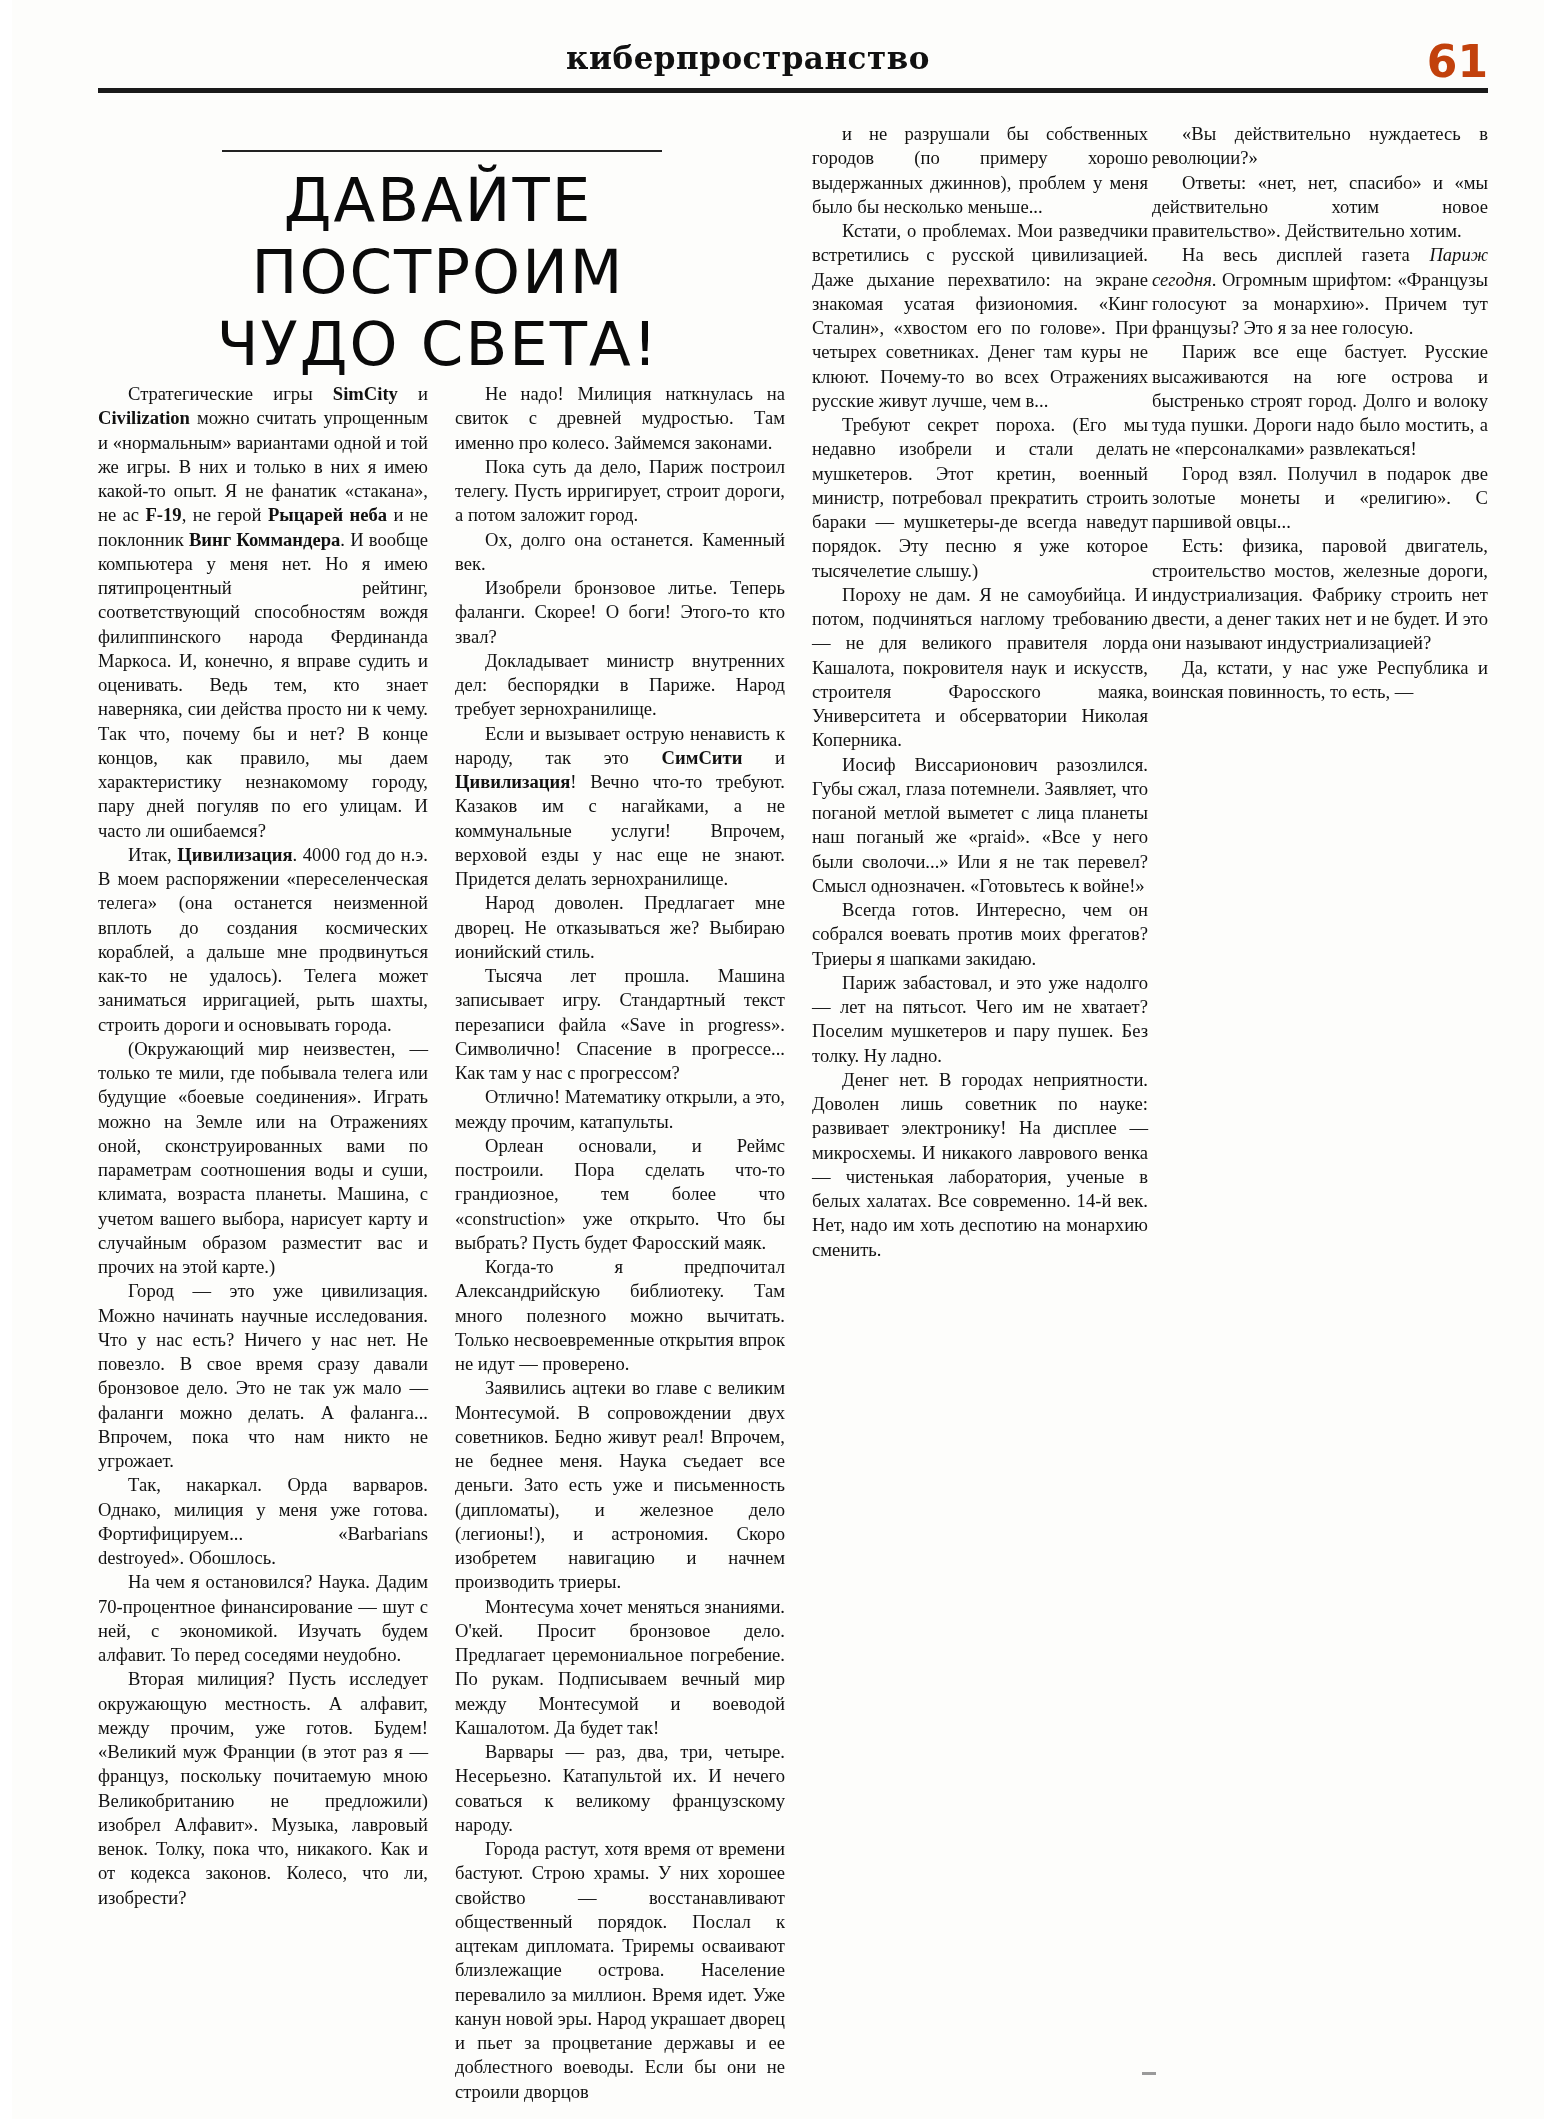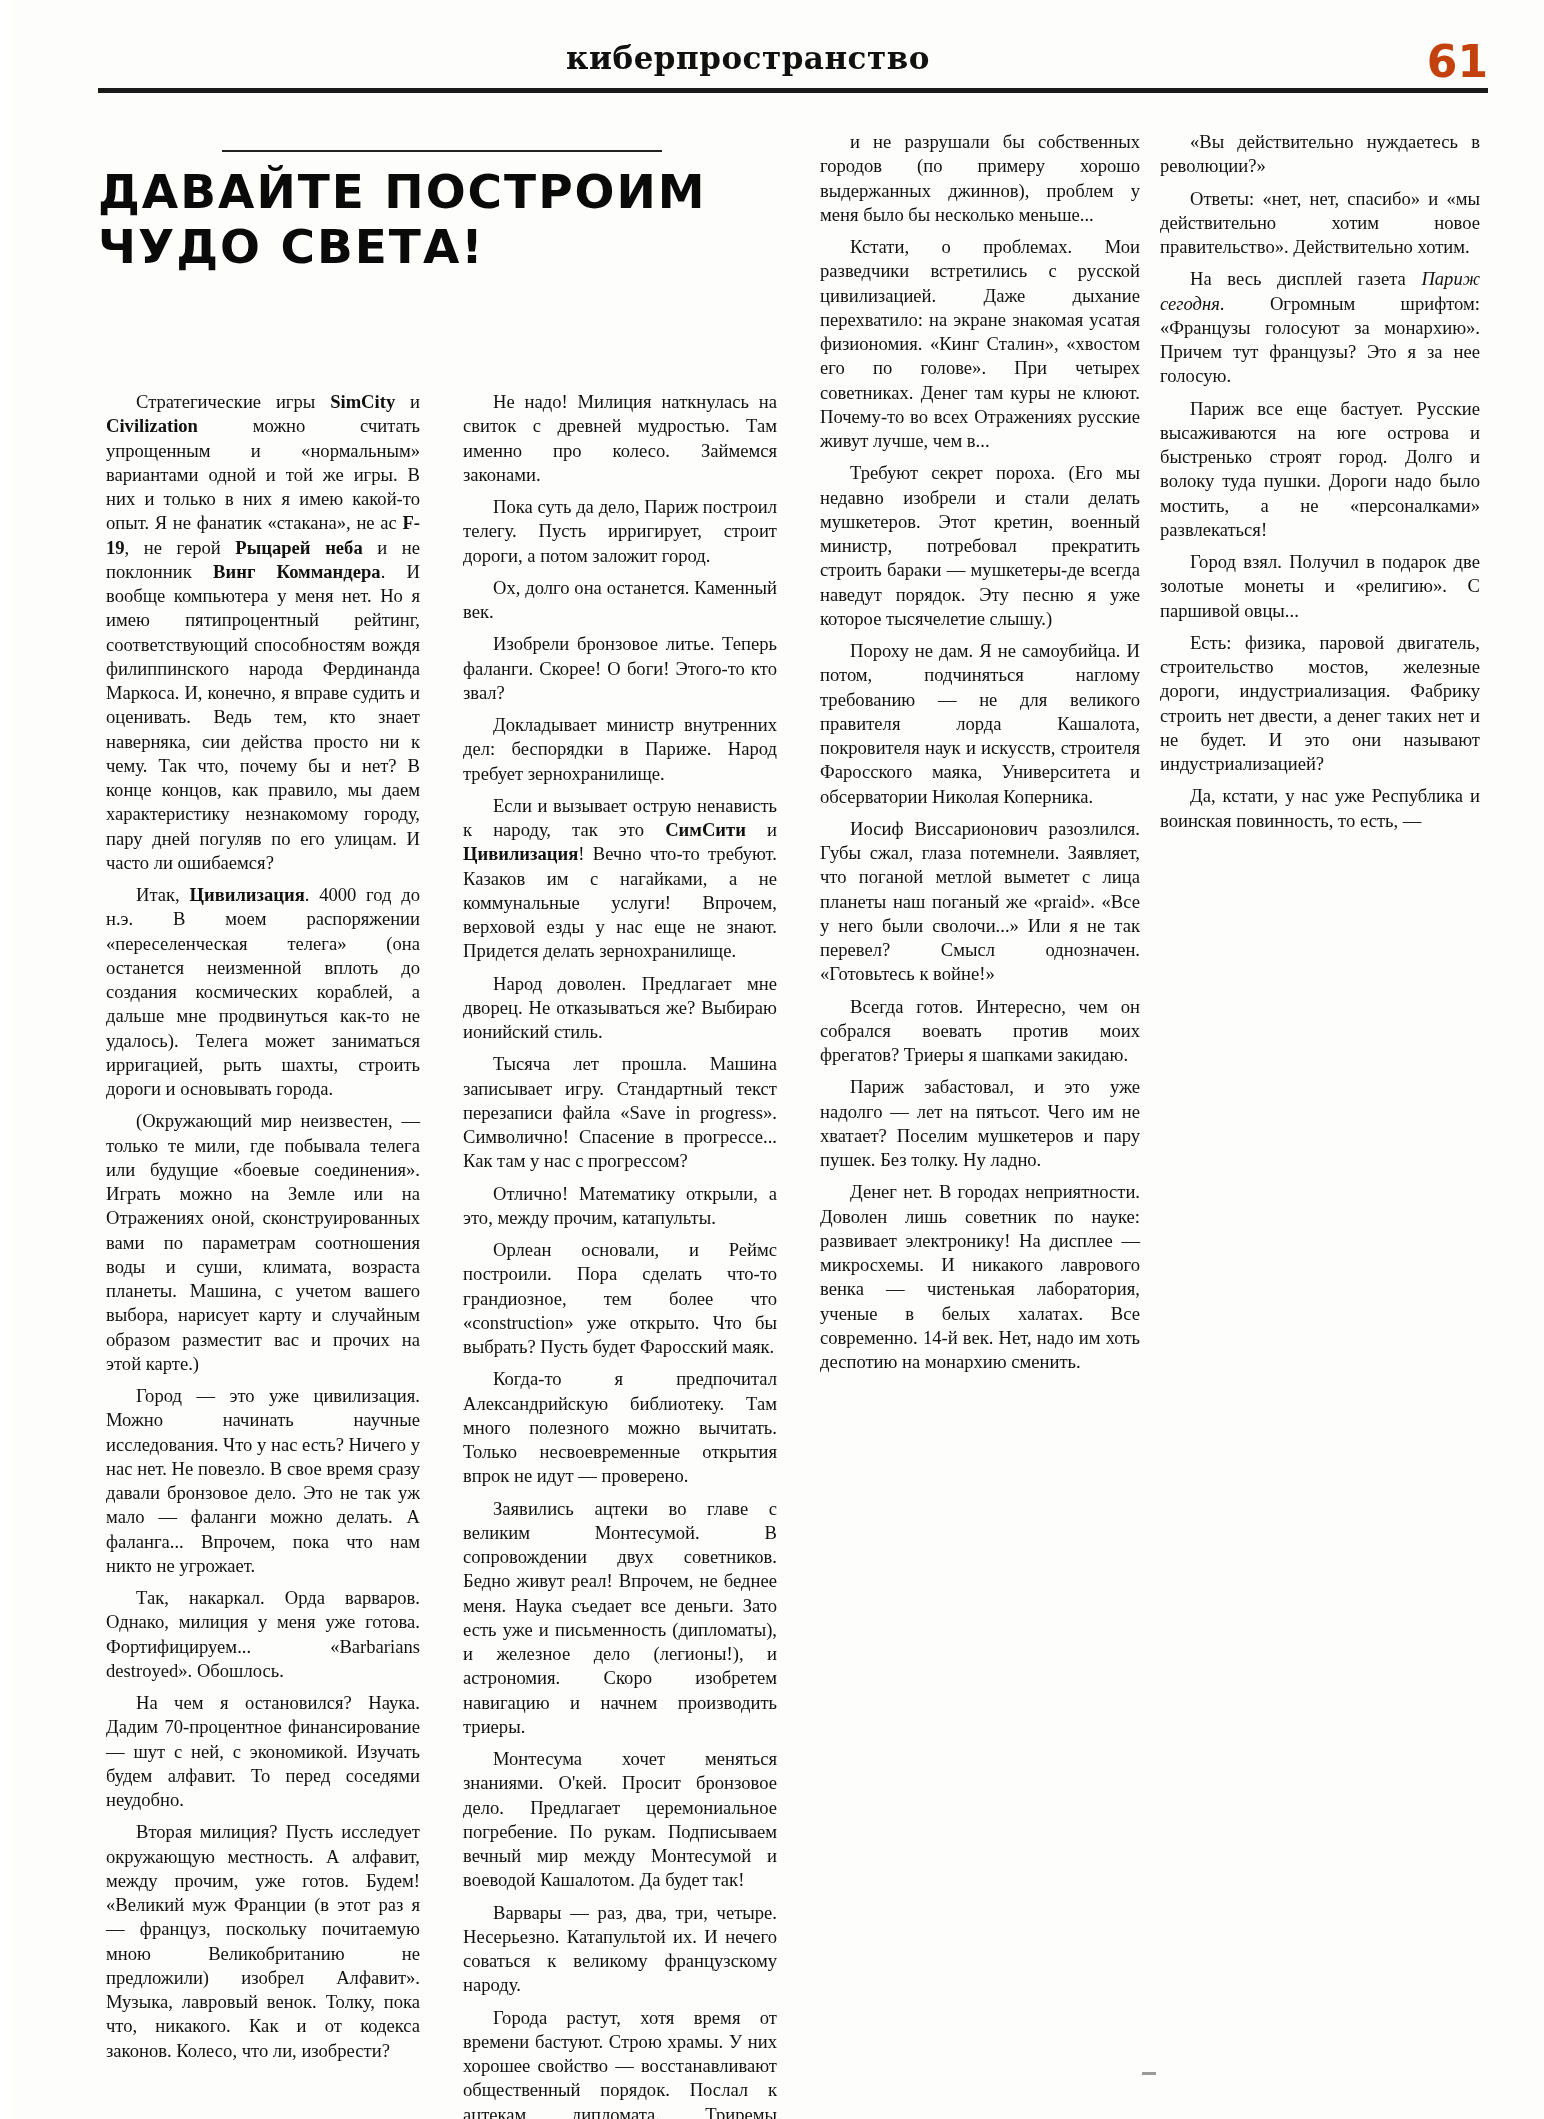--- a/index.html
+++ b/index.html
@@ -78,39 +78,40 @@
     top: 150px;
     width: 440px;
     height: 2px;
     background: #222;
   }
   .headline {
     position: absolute;
     left: 86px;
     top: 164px;
     width: 680px;
+    text-align: center;
     font-family: "DejaVu Sans", sans-serif;
-    font-weight: bold;
-    font-size: 47px;
+    font-weight: normal;
+    font-size: 61px;
     line-height: 1.18;
     letter-spacing: 2px;
     color: #0a0a0a;
   }
   
   .col {
     position: absolute;
     font-size: 18.6px;
     line-height: 1.305;
     text-align: justify;
     text-justify: inter-word;
     hyphens: auto;
     color: #111;
   }
   .col p {
-    margin: 8px;
+    margin: 0;
     text-indent: 30px;
   }
   .col-1 { left: 86px;  top: 382px; width: 330px; }
   .col-2 { left: 443px; top: 382px; width: 330px; }
   .col-3 { left: 800px; top: 122px; width: 336px; }
   .col-3b { left: 1140px; top: 122px; width: 336px; }
   b { font-weight: bold; }
   i { font-style: italic; }
   .footer-mark {
     position: absolute;

